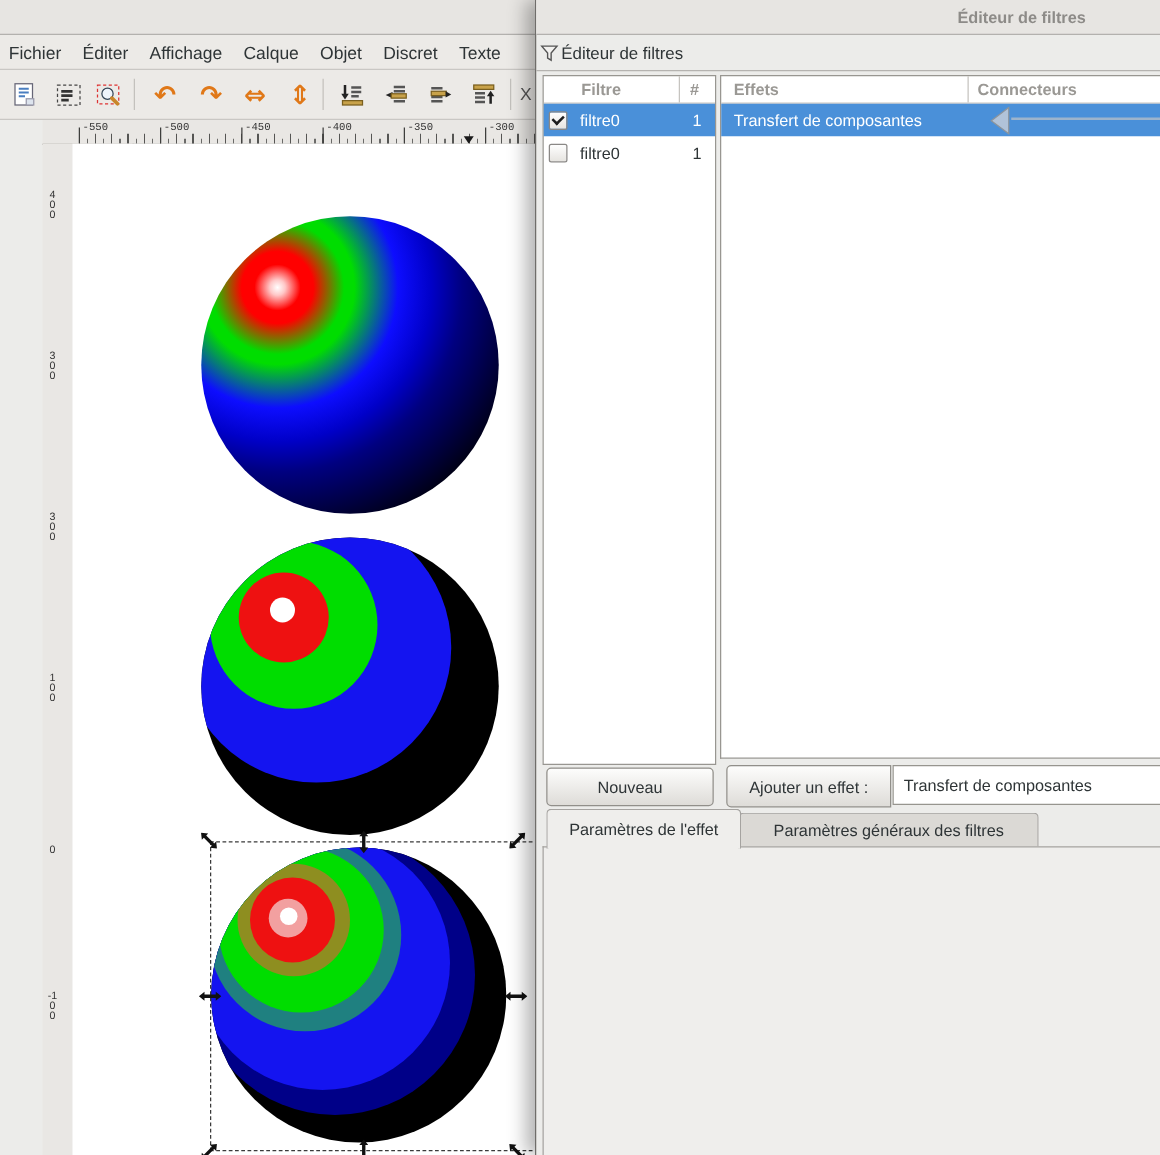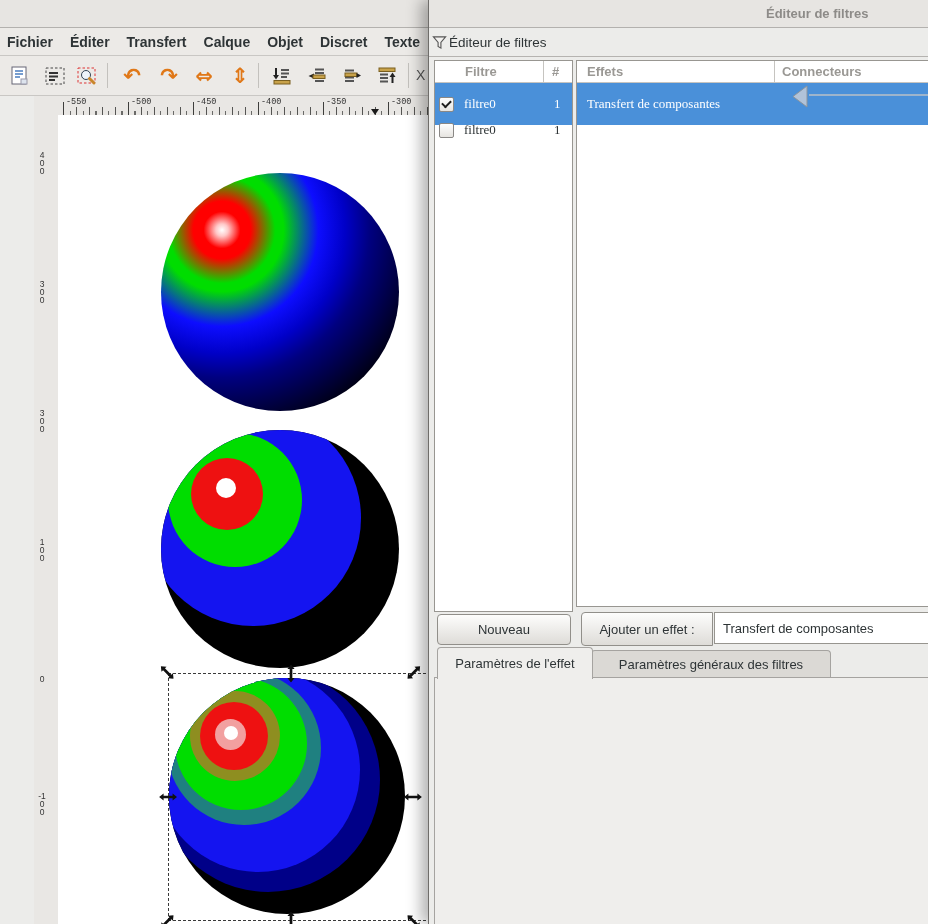--- a/index.html
+++ b/index.html
@@ -4,21 +4,21 @@
 <style>
   html,body{margin:0;padding:0;}
   #screen{position:relative;width:928px;height:924px;overflow:hidden;background:#ececea;
           font-family:"Liberation Sans",sans-serif;color:#2e3436;}
   .abs{position:absolute;padding-left:48px;}
 
   
   .topstrip{left:0;top:0;width:928px;height:27px;background:#e7e5e2;border-bottom:1px solid #b3b1ae;}
   .menubar{left:0;top:28px;width:928px;height:27px;background:#eceae7;border-bottom:1px solid #c9c7c4;
            display:flex;align-items:center;padding-left:7px;gap:17px;font-size:14px;}
-  .menubar span{cursor:default;font-weight:bold;}
+  .menubar span{cursor:default;}
   .toolbar{left:0;top:56px;width:928px;height:39px;background:#eceae7;border-bottom:1px solid #c9c7c4;}
   .tbtn{position:absolute;top:62px;width:28px;height:28px;display:flex;align-items:center;justify-content:center;border-radius:3px;}
   .tsep{position:absolute;top:63px;width:1px;height:25px;background:#c3c1bd;}
   .glyph{font-family:"DejaVu Sans",sans-serif;font-weight:bold;font-size:21px;color:#e07818;line-height:1;}
   .xlabel{position:absolute;left:416px;top:67px;font-size:14px;color:#555;}
 
   
   .toolbox{left:0;top:96px;width:34px;height:828px;background:#ececea;border-right:1px solid #c6c4c0;
            display:flex;flex-direction:column;align-items:center;padding-top:9px;}
   .tool{width:28px;height:28px;margin-bottom:2px;display:flex;align-items:center;justify-content:center;border-radius:3px;}
@@ -57,21 +57,21 @@
   .dialog{left:428px;top:0;width:500px;height:924px;background:#ececea;border-left:1px solid #6f6d6a;
           box-shadow:-7px 0 14px rgba(0,0,0,0.30);}
   .dlg-titlebar{position:absolute;left:0;top:0;right:0;height:27px;background:#e7e5e2;border-bottom:1px solid #b3b1ae;}
   .dlg-title{position:absolute;left:337px;top:6px;font-size:13px;font-weight:bold;color:#8d8b88;}
   .panel-head{position:absolute;left:0;top:28px;right:0;height:28px;border-bottom:1px solid #b5b3b0;
               display:flex;align-items:center;padding-left:3px;font-size:13.5px;}
   .flist{position:absolute;left:5px;top:60px;width:137px;height:550px;background:#fff;border:1px solid #989691;}
   .elist{position:absolute;left:147px;top:60px;width:353px;height:545px;background:#fff;border:1px solid #989691;border-right:none;}
   .lhead{position:absolute;left:0;top:0;right:0;height:21px;border-bottom:1px solid #c6c4c0;color:#9a9894;font-weight:bold;font-size:13px;}
   .lhead .sep{position:absolute;top:0;height:21px;width:1px;background:#c6c4c0;}
-  .lrow{position:absolute;left:0;right:0;height:42px;display:flex;align-items:center;font-size:13px;font-family:Liberation Serif, serif;}
+  .lrow{position:absolute;left:0;right:0;height:26px;display:flex;align-items:center;font-size:13px;}
   .lrow.selected{background:#4a90d9;color:#fff;}
   .checkbox{position:relative;width:13px;height:13px;margin-left:4px;background:linear-gradient(#fefefe,#e6e4e0);
             border:1px solid #8a8886;border-radius:2px;}
   .checkbox.checked::after{content:"";position:absolute;left:2px;top:2px;width:7px;height:4px;
             border-left:2px solid #1d1d1d;border-bottom:2px solid #1d1d1d;transform:rotate(-45deg);}
   .conn-line{position:absolute;left:232px;top:33px;right:0;height:2px;background:#9db4cc;}
   .btn{position:absolute;display:flex;align-items:center;justify-content:center;font-size:13px;color:#2e3436;
        background:linear-gradient(#fdfdfc,#dedcd8);border:1px solid #918f8a;border-radius:4px;}
   .combo{position:absolute;background:#fff;border:1px solid #97958f;font-size:13px;display:flex;align-items:center;padding-left:8px;}
   .tab{position:absolute;border:1px solid #a5a3a0;border-bottom:none;border-radius:4px 4px 0 0;
@@ -91,21 +91,21 @@
 </head>
 <body>
 
 <div id="screen">
 
   <div class="abs topstrip"></div>
 
   <div class="abs menubar">
     <span>Fichier</span>
     <span>Éditer</span>
-    <span>Transfert</span>
+    <span>Affichage</span>
     <span>Calque</span>
     <span>Objet</span>
     <span>Discret</span>
     <span>Texte</span>
   </div>
 
   <div class="abs toolbar"></div>
   <div class="tbtn" style="left:6px">
     <svg width="24" height="24" viewBox="0 0 24 24">
         <rect x="4" y="3" width="14" height="17" fill="#fff" stroke="#667"></rect>

